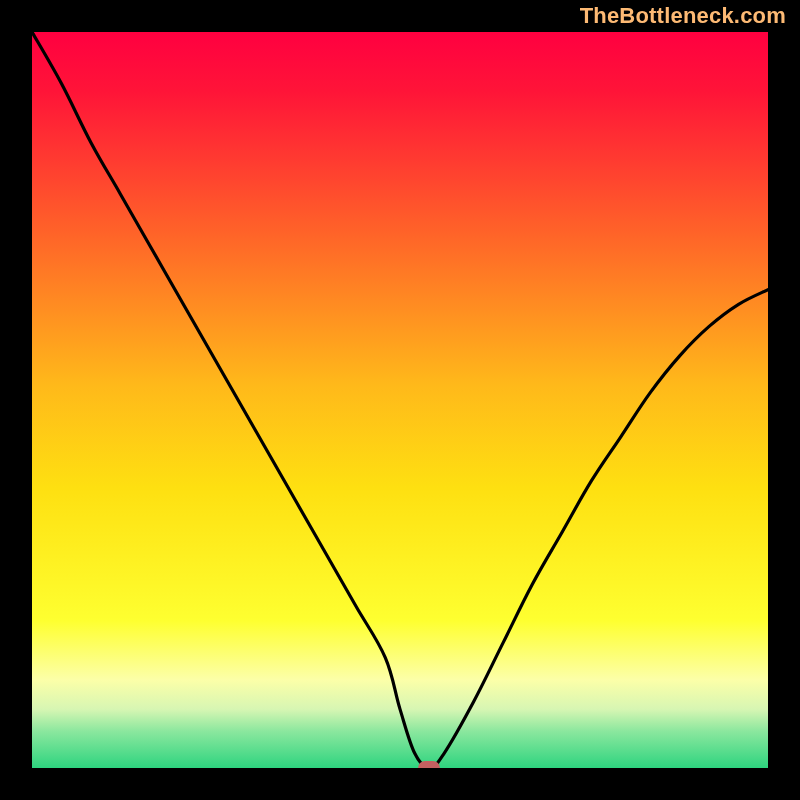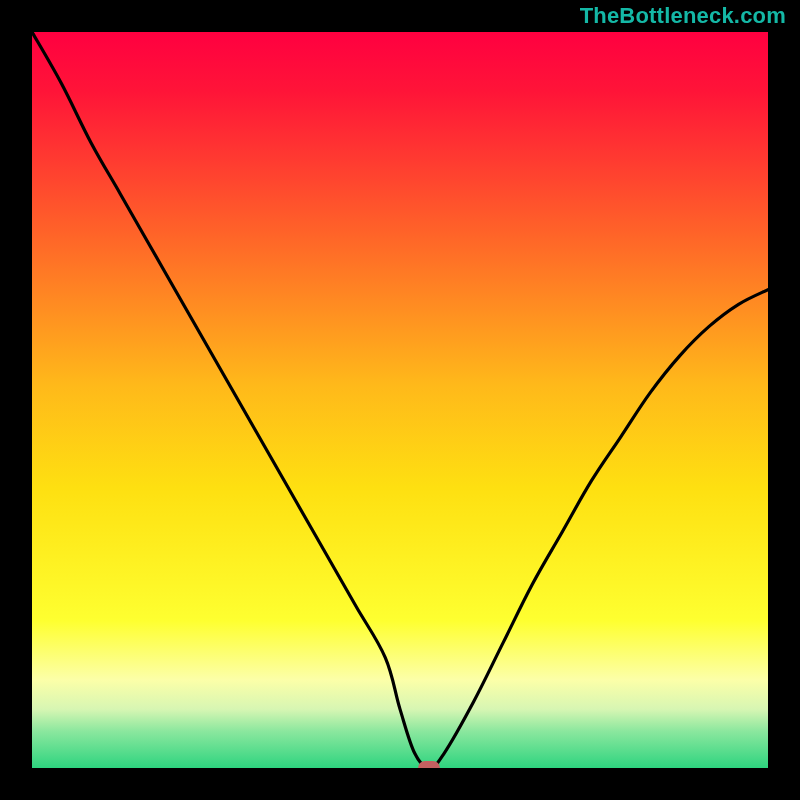--- a/index.html
+++ b/index.html
@@ -14,21 +14,21 @@
   .frame {
     position: relative;
     width: 800px;
     height: 800px;
     background: #000;
   }
   .watermark {
     position: absolute;
     top: 3px;
     right: 14px;
-    color: #14b8a6;
+    color: #fdba74;
     font-size: 22px;
     font-weight: bold;
     letter-spacing: 0.2px;
     z-index: 50;
   }
   .plot-area {
     position: absolute;
     left: 32px;
     top: 32px;
     width: 736px;

